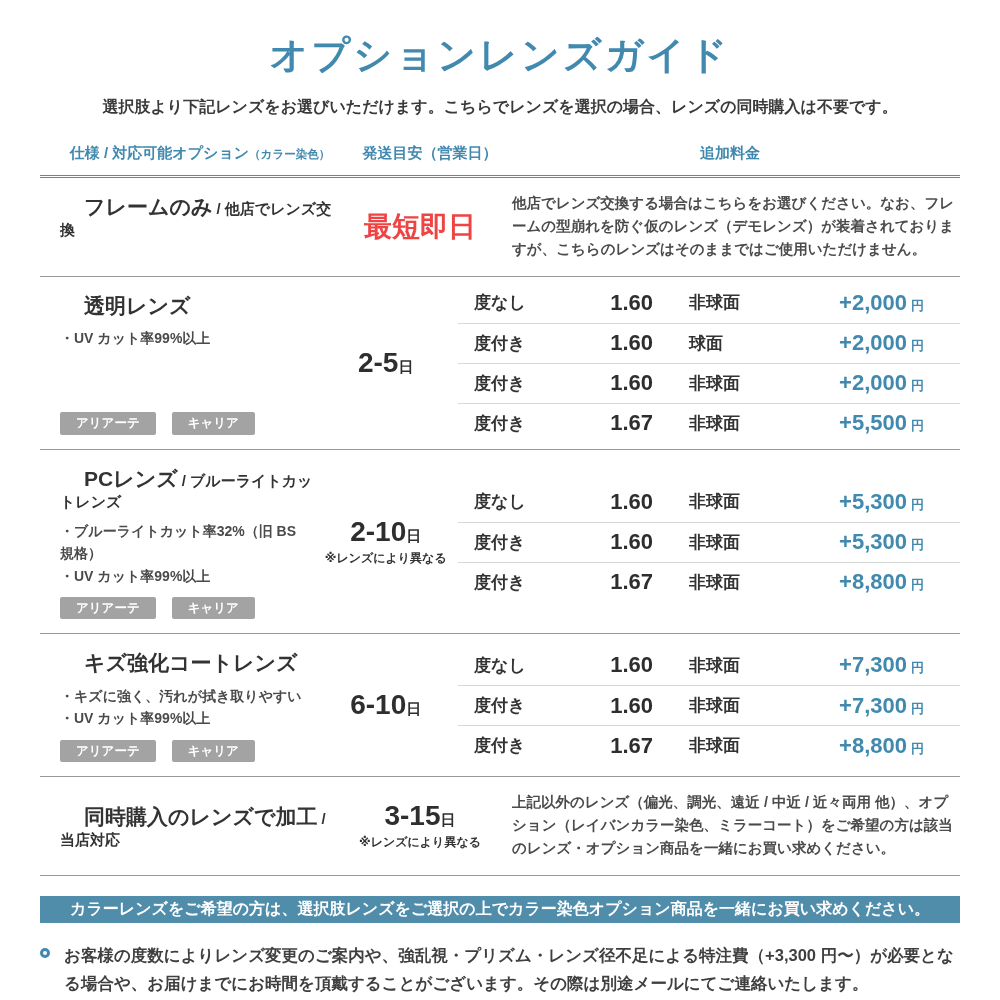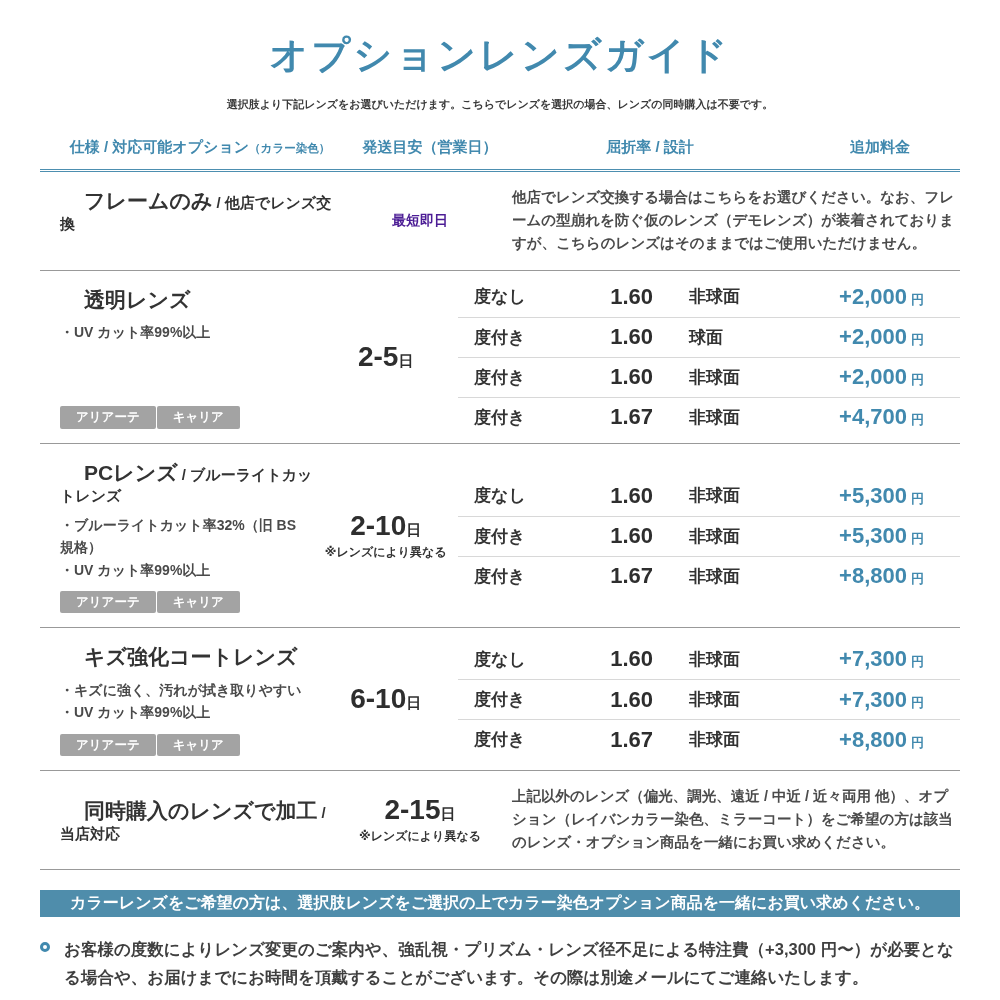--- a/index.html
+++ b/index.html
@@ -15,21 +15,21 @@
   body{
     width:1000px;background:#ffffff;color:var(--ink);
     font-family:"Liberation Sans","DejaVu Sans",sans-serif;
   }
   .page{width:1000px;min-height:1000px;padding:30px 40px 24px;}
   .title{
     text-align:center;font-size:38px;font-weight:bold;color:var(--accent);
     letter-spacing:3px;
   }
   .subtitle{
-    text-align:center;font-size:11px;font-weight:bold;color:var(--ink);
+    text-align:center;font-size:16px;font-weight:bold;color:var(--ink);
     margin-top:16px;
   }
   
   .cols{display:flex;margin-top:26px;align-items:flex-start;}
   .col{font-weight:bold;color:var(--accent);font-size:15px;text-align:center;}
   .col-spec{width:320px;}
   .col-note{font-size:11.5px;}
   .col-ship{width:140px;}
   .col-refr{width:300px;}
   .col-price{flex:1;}
@@ -37,26 +37,26 @@
   
   .row{display:flex;align-items:stretch;border-bottom:1px solid var(--div-strong);padding:6px 0;}
   .cell-spec{width:300px;display:flex;flex-direction:column;padding:10px 0 8px 20px;}
   .cell-ship{width:160px;display:flex;flex-direction:column;align-items:center;justify-content:center;text-align:center;}
   .cell-right{flex:1;display:flex;flex-direction:column;justify-content:center;}
   .sec-title-line{line-height:1.25;}
   .sec-title{font-size:21px;font-weight:bold;color:#333;margin-left:24px;}
   .sec-sub{font-size:15px;font-weight:bold;color:#333;margin-left:4px;}
   .features{margin-top:8px;}
   .feature{font-size:14px;font-weight:bold;color:#4a4a4a;line-height:1.6;}
-  .tags{margin-top:auto;padding-top:10px;display:flex;gap:1px;}
+  .tags{margin-top:auto;padding-top:10px;display:flex;gap:16px;}
   .tag{
     background:var(--badge);color:#fff;font-size:12.5px;font-weight:bold;
     padding:5px 16px;border-radius:2px;line-height:1;
   }
-  .ship-simple{font-size:14px;font-weight:bold;color:#4c1d95;}
+  .ship-simple{font-size:28px;font-weight:bold;color:#ef4444;}
   .ship-big{font-size:28px;font-weight:bold;color:#2e2e2e;}
   .ship-unit{font-size:15px;font-weight:bold;color:#2e2e2e;}
   .ship-note{font-size:12px;font-weight:bold;color:#333;margin-top:2px;}
   .desc{font-size:14.5px;font-weight:bold;color:#4b4b4b;line-height:1.6;padding:8px 2px 8px 12px;}
   
   .opts{flex:1;display:flex;flex-direction:column;justify-content:center;}
   .opt{
     display:grid;grid-template-columns:100px 115px 150px 1fr;
     align-items:center;min-height:40px;padding:0 36px 0 16px;
   }
@@ -84,21 +84,20 @@
 <body>
 
 <div class="page">
 
   <h1 class="title">オプションレンズガイド</h1>
   <p class="subtitle">選択肢より下記レンズをお選びいただけます。こちらでレンズを選択の場合、レンズの同時購入は不要です。</p>
 
   <div class="cols">
     <div class="col col-spec"><span>仕様 / 対応可能オプション</span><span class="col-note">（カラー染色）</span></div>
     <div class="col col-ship">発送目安（営業日）</div>
-    <div class="col col-refr">屈折率 / 設計</div>
     <div class="col col-price">追加料金</div>
   </div>
   <div class="header-rule"></div>
 
   <section class="row">
     <div class="cell-spec">
       <div class="sec-title-line"><span class="sec-title">フレームのみ</span><span class="sec-sub">/ 他店でレンズ交換</span></div>
     </div>
     <div class="cell-ship">
       <span class="ship-simple">最短即日</span>
@@ -138,21 +137,21 @@
       <div class="opt">
         <span class="opt-power">度付き</span>
         <span class="opt-index">1.60</span>
         <span class="opt-design">非球面</span>
         <span class="opt-price"><i class="price-val">+2,000</i><i class="price-cur">円</i></span>
       </div>
       <div class="opt">
         <span class="opt-power">度付き</span>
         <span class="opt-index">1.67</span>
         <span class="opt-design">非球面</span>
-        <span class="opt-price"><i class="price-val">+4,700</i><i class="price-cur">円</i></span>
+        <span class="opt-price"><i class="price-val">+5,500</i><i class="price-cur">円</i></span>
       </div>
     </div>
   </section>
 
   <section class="row">
     <div class="cell-spec">
       <div class="sec-title-line"><span class="sec-title">PCレンズ</span><span class="sec-sub">/ ブルーライトカットレンズ</span></div>
       <div class="features">
         <div class="feature">・ブルーライトカット率32%（旧 BS 規格）</div>
         <div class="feature">・UV カット率99%以上</div>
@@ -223,21 +222,21 @@
         <span class="opt-price"><i class="price-val">+8,800</i><i class="price-cur">円</i></span>
       </div>
     </div>
   </section>
 
   <section class="row">
     <div class="cell-spec" style="justify-content:center;">
       <div class="sec-title-line"><span class="sec-title">同時購入のレンズで加工</span><span class="sec-sub">/ 当店対応</span></div>
     </div>
     <div class="cell-ship">
-      <div><span class="ship-big">2-15</span><span class="ship-unit">日</span></div>
+      <div><span class="ship-big">3-15</span><span class="ship-unit">日</span></div>
       <div class="ship-note">※レンズにより異なる</div>
     </div>
     <div class="cell-right">
       <p class="desc">上記以外のレンズ（偏光、調光、遠近 / 中近 / 近々両用 他）、オプション（レイバンカラー染色、ミラーコート）をご希望の方は該当のレンズ・オプション商品を一緒にお買い求めください。</p>
     </div>
   </section>
 
   <div class="banner">カラーレンズをご希望の方は、選択肢レンズをご選択の上でカラー染色オプション商品を一緒にお買い求めください。</div>
 
   <div class="notes">

